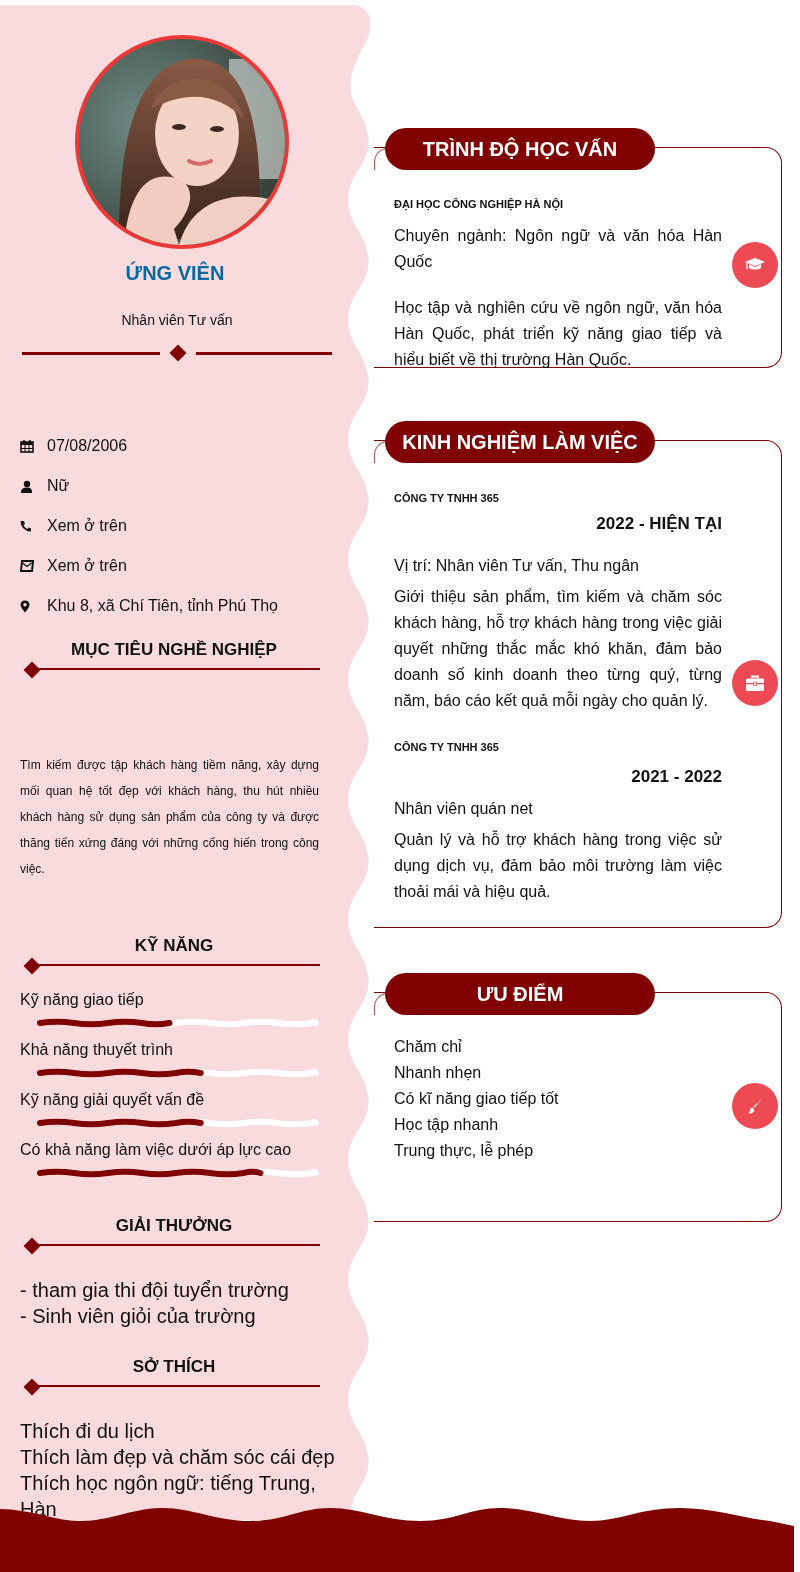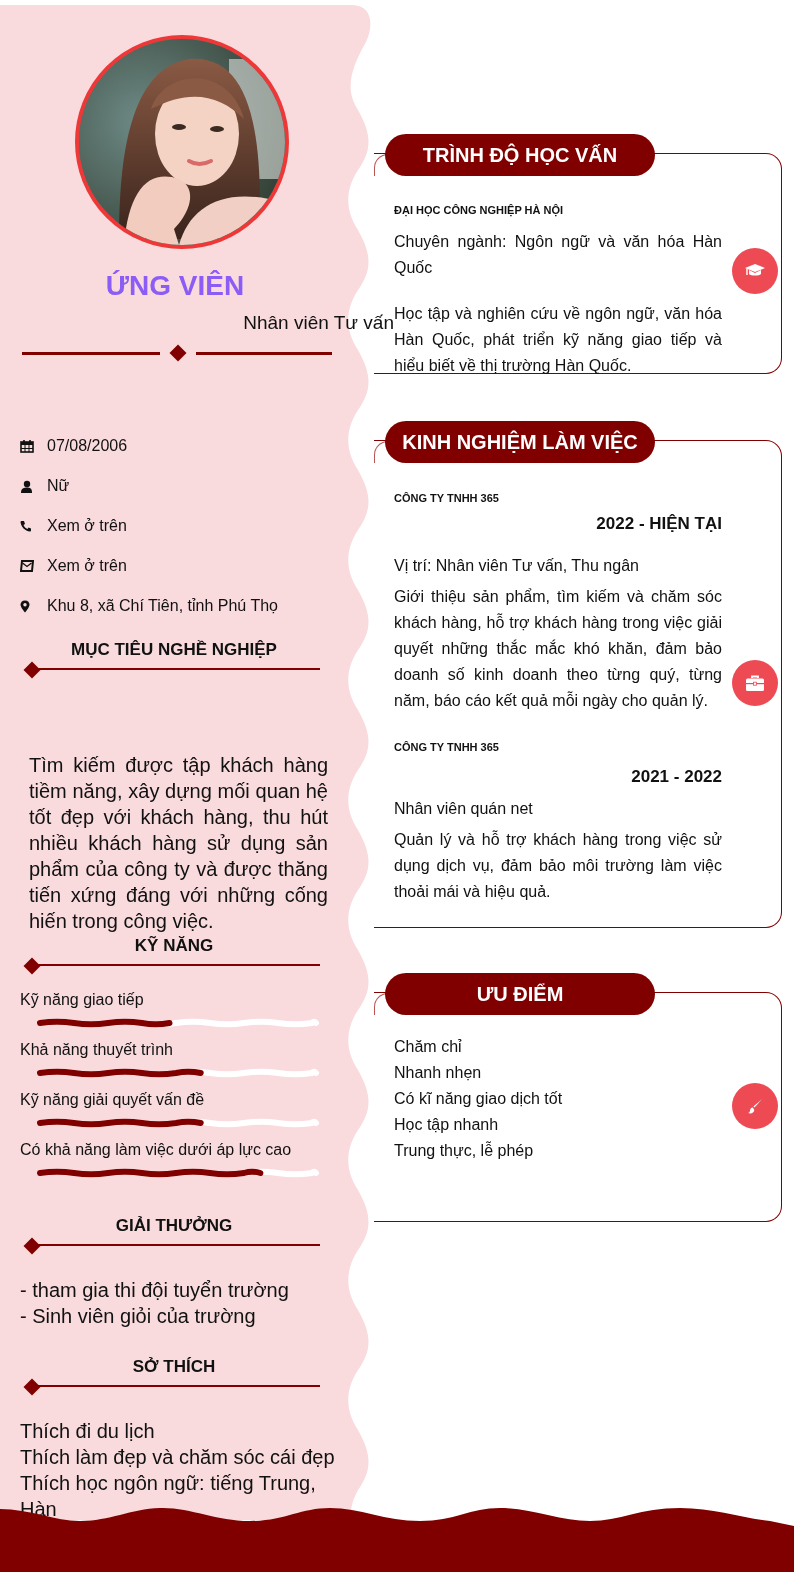--- a/index.html
+++ b/index.html
@@ -9,38 +9,38 @@
   
   .sidebar-bg { position: absolute; left: 0; top: 0; width: 380px; height: 1520px; }
 
   .avatar {
     position: absolute; left: 75px; top: 35px; width: 214px; height: 214px;
     border-radius: 50%; border: 4px solid #ee3838; overflow: hidden;
     background: #5a6b5a;
   }
   .avatar svg { display: block; }
 
-  .name { position: absolute; left: 0; width: 350px; top: 270px; text-align: center;
-    font-size: 28px; font-weight: bold; color: #8b5cf6; }
-  .role { position: absolute; left: 0; width: 354px; top: 312px; text-align: right;
-    font-size: 19px; color: #111; margin-left: 40px; }
+  .name { position: absolute; left: 0; width: 350px; top: 262px; text-align: center;
+    font-size: 20px; font-weight: bold; color: #0369a1; }
+  .role { position: absolute; left: 0; width: 354px; top: 312px; text-align: center;
+    font-size: 14px; color: #111; }
   .divider-line { position: absolute; height: 3px; background: #800000; top: 352px; }
   .diamond { position: absolute; width: 12px; height: 12px; background: #800000; transform: rotate(45deg); }
 
   .contact { position: absolute; left: 20px; width: 320px; }
   .contact-row { display: flex; align-items: center; height: 40px; font-size: 16px; }
   .contact-row .ic { width: 27px; display: flex; align-items: center; }
 
   .sec-head { position: absolute; left: 24px; width: 296px; height: 30px; }
   .sec-head .title { position: absolute; left: 0; right: 0; top: 0; text-align: center;
     font-size: 17px; font-weight: bold; color: #111; padding-left: 4px; }
   .sec-head .line { position: absolute; left: 10px; right: 0; bottom: 0; height: 2px; background: #800000; }
   .sec-head .diamond { left: 2px; bottom: -6px; }
 
-  .para { position: absolute; left: 29px; width: 299px; font-size: 20px; line-height: 26px;
+  .para { position: absolute; left: 20px; width: 299px; font-size: 12px; line-height: 26px;
     text-align: justify; color: #111; }
 
   .skill { position: absolute; left: 20px; width: 300px; }
   .skill .label { font-size: 16px; height: 22px; }
   .skill .bar { position: absolute; left: 16px; top: 26px; width: 284px; height: 12px; }
 
   .list { position: absolute; left: 20px; width: 320px; font-size: 20px; line-height: 26px; }
 
   
   .card { position: absolute; left: 374px; width: 408px; }
@@ -215,21 +215,21 @@
   <div class="title">SỞ THÍCH</div>
   <div class="line"></div>
   <div class="diamond"></div>
 </div>
 <div class="list" style="top:1418px">
   <div>Thích đi du lịch</div>
   <div>Thích làm đẹp và chăm sóc cái đẹp</div>
   <div>Thích học ngôn ngữ: tiếng Trung, Hàn</div>
 </div>
 
-<div class="card" style="top:134px;height:240px">
+<div class="card" style="top:128px;height:240px">
   <div class="frame" style="top:19px"></div>
   <div class="arc" style="top:20px"></div>
   <div class="pill" style="top:0">TRÌNH ĐỘ HỌC VẤN</div>
   <div class="body" style="top:63px">
     <div class="h-bold">ĐẠI HỌC CÔNG NGHIỆP HÀ NỘI</div>
     <div class="txt" style="margin-top:6px">Chuyên ngành: Ngôn ngữ và văn hóa Hàn Quốc</div>
     <div class="txt" style="margin-top:20px">Học tập và nghiên cứu về ngôn ngữ, văn hóa Hàn Quốc, phát triển kỹ năng giao tiếp và hiểu biết về thị trường Hàn Quốc.</div>
   </div>
   <div class="circle-ic" style="top:114px">
     <svg width="22" height="16" viewBox="0 0 22 16">
@@ -268,21 +268,21 @@
   </div>
 </div>
 
 <div class="card" style="top:973px;height:249px">
   <div class="frame" style="top:19px"></div>
   <div class="arc" style="top:20px"></div>
   <div class="pill" style="top:0">ƯU ĐIỂM</div>
   <div class="body" style="top:61px">
     <div class="txt">Chăm chỉ</div>
     <div class="txt">Nhanh nhẹn</div>
-    <div class="txt">Có kĩ năng giao dịch tốt</div>
+    <div class="txt">Có kĩ năng giao tiếp tốt</div>
     <div class="txt">Học tập nhanh</div>
     <div class="txt">Trung thực, lễ phép</div>
   </div>
   <div class="circle-ic" style="top:110px">
     <svg width="18" height="18" viewBox="0 0 18 18">
         <path d="M16.5 1.5 C14 4 10 9 8.5 10.5 L7.5 9.5 C9 8 14 4 16.5 1.5 Z" fill="#fff"></path>
         <path d="M6.8 10.5 C5 10.5 4 12 4 13.5 C4 15 3 15.8 2 16 C5 17 8 16 8.3 13 Z" fill="#fff"></path>
       </svg>
   </div>
 </div>

